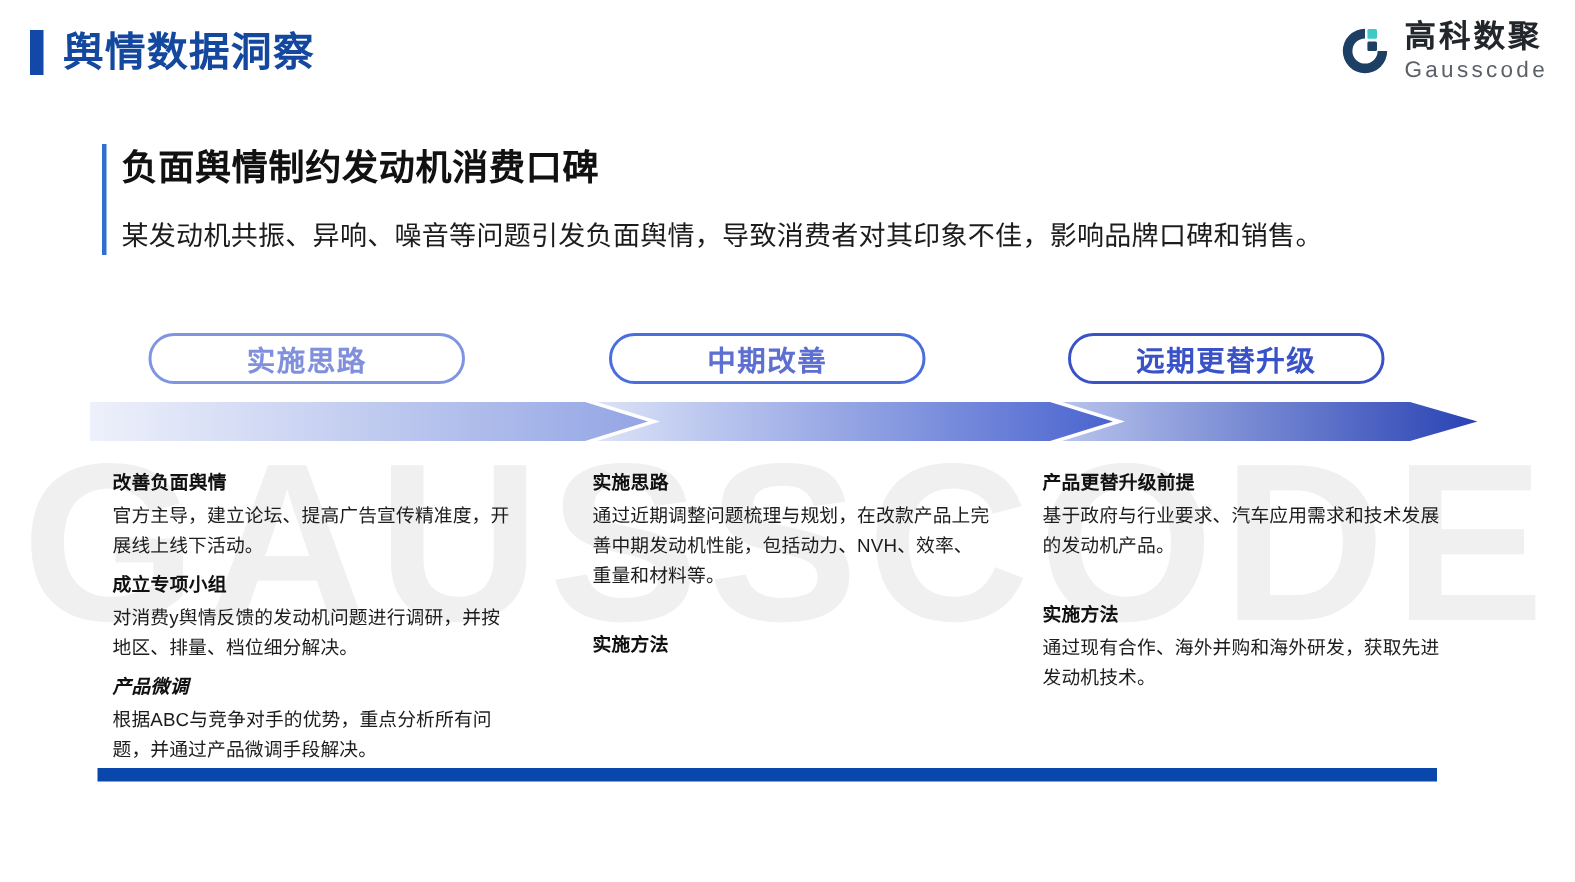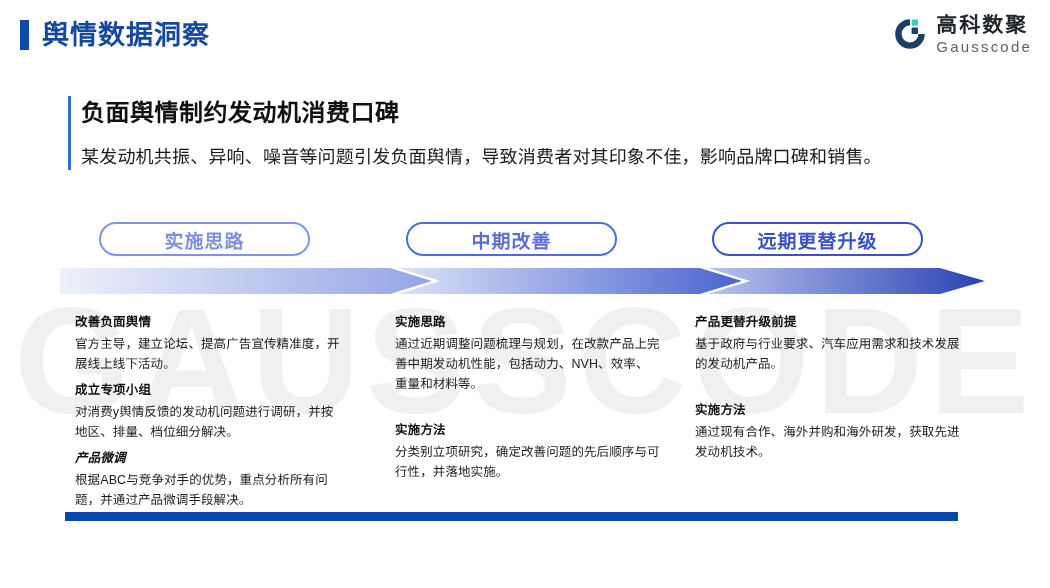--- a/index.html
+++ b/index.html
@@ -296,21 +296,20 @@
       </div>
     </div>
 
     <div class="column col-2">
       <div class="sec sec-gap">
         <div class="sec-title">实施思路</div>
         <div class="sec-body">通过近期调整问题梳理与规划，在改款产品上完善中期发动机性能，包括动力、NVH、效率、重量和材料等。</div>
       </div>
       <div class="sec">
         <div class="sec-title">实施方法</div>
-        <div class="sec-body">分类别立项研究，确定改善问题的先后顺序与可行性，并落地实施。</div>
       </div>
     </div>
 
     <div class="column col-3">
       <div class="sec sec-gap">
         <div class="sec-title">产品更替升级前提</div>
         <div class="sec-body">基于政府与行业要求、汽车应用需求和技术发展的发动机产品。</div>
       </div>
       <div class="sec">
         <div class="sec-title">实施方法</div>

